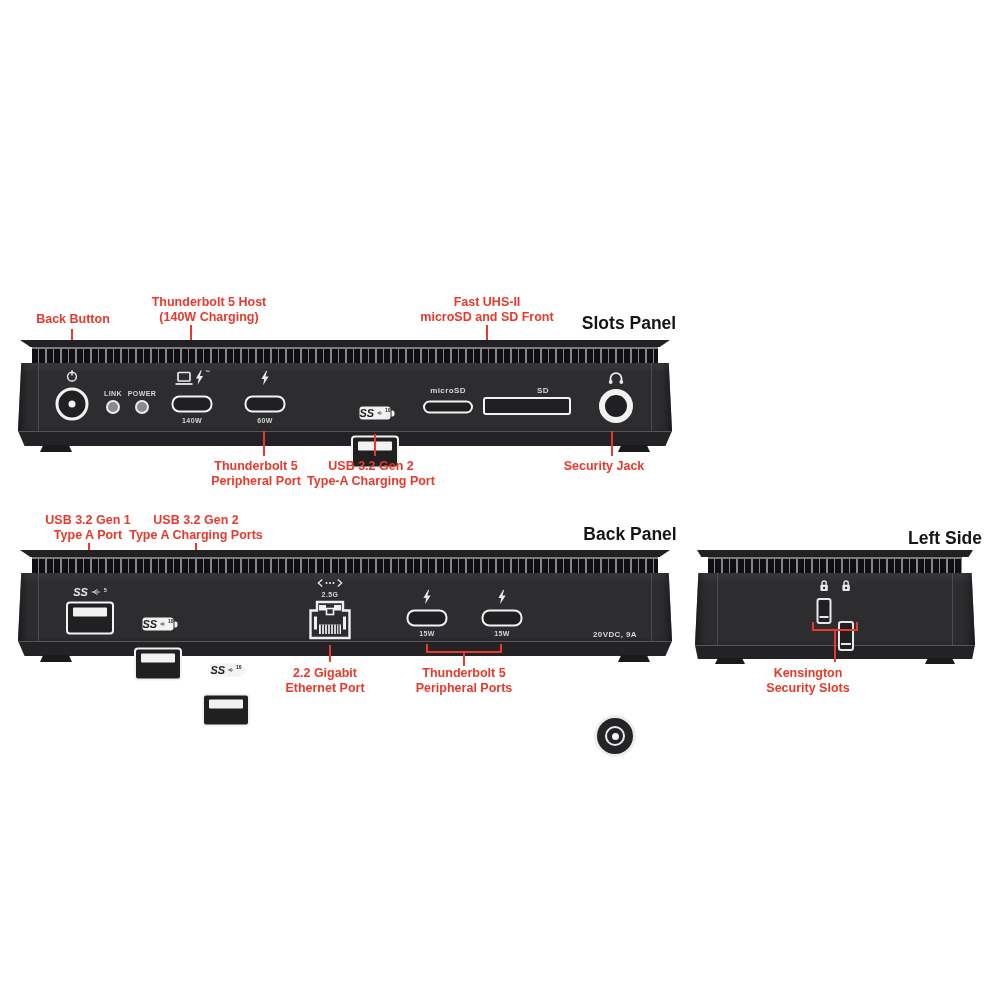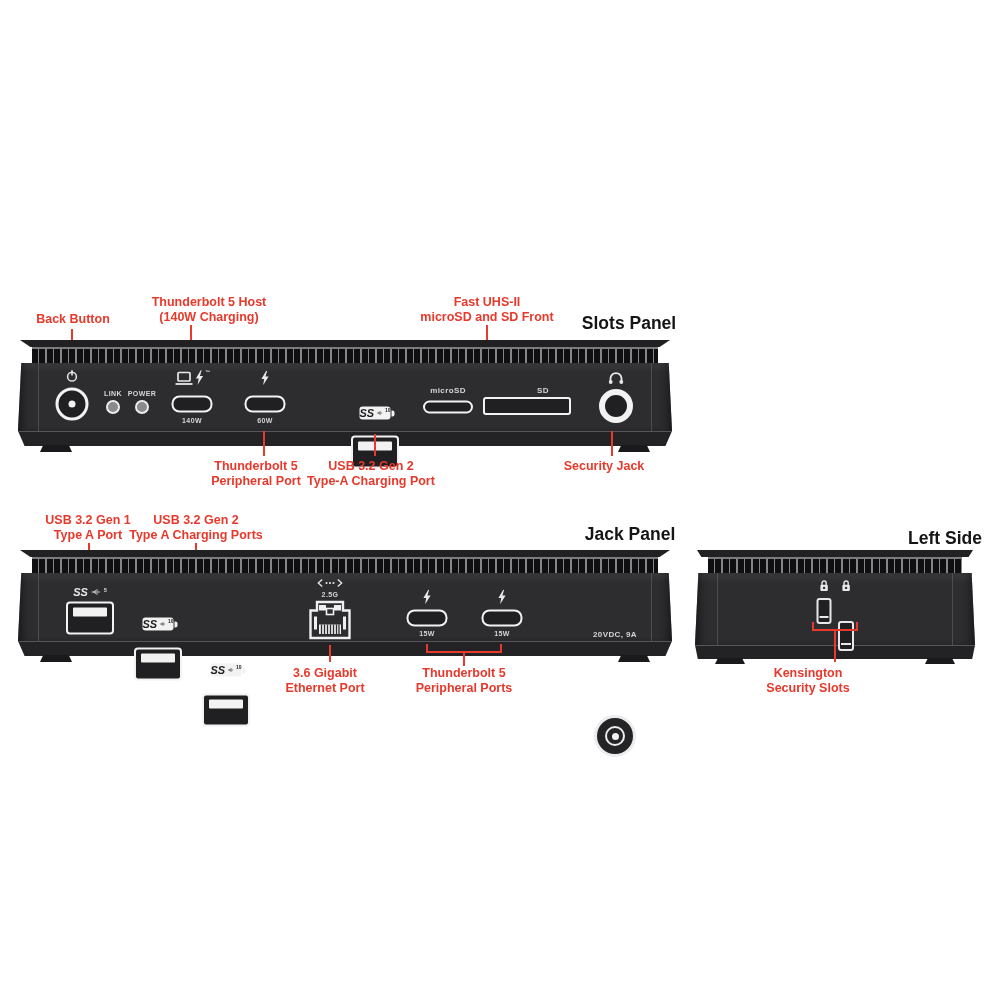--- a/index.html
+++ b/index.html
@@ -165,21 +165,21 @@
 
   <div class="vline" style="left:263px;top:431px;height:25px"></div>
   <div class="vline" style="left:374px;top:434px;height:22px"></div>
   <div class="vline" style="left:611px;top:431px;height:25px"></div>
   <div class="cx callout" style="left:256px;top:459px">Thunderbolt 5
 Peripheral Port</div>
   <div class="cx callout" style="left:371px;top:459px">USB 3.2 Gen 2
 Type-A Charging Port</div>
   <div class="cx callout" style="left:604px;top:459px">Security Jack</div>
 
-  <div class="cx heading" style="left:630px;top:524px">Jack Panel</div>
+  <div class="cx heading" style="left:630px;top:524px">Back Panel</div>
   <div class="cx callout" style="left:88px;top:513px">USB 3.2 Gen 1
 Type A Port</div>
   <div class="cx callout" style="left:196px;top:513px">USB 3.2 Gen 2
 Type A Charging Ports</div>
 
   <div class="vline" style="left:88px;top:543px;height:42px"></div>
   <div class="vline" style="left:195px;top:543px;height:35px"></div>
   <div class="hline" style="left:157px;top:578px;width:77px"></div>
   <div class="vline" style="left:157px;top:578px;height:9px"></div>
   <div class="vline" style="left:232px;top:578px;height:9px"></div>
@@ -260,21 +260,21 @@
 
     <div class="abs barrel" style="left:597px;top:61px"></div>
     <div class="abs plabel big" style="left:597px;top:84px">20VDC, 9A</div>
   </div>
 
   <div class="vline" style="left:329px;top:645px;height:17px"></div>
   <div class="hline" style="left:426px;top:651px;width:76px"></div>
   <div class="vline" style="left:426px;top:644px;height:8px"></div>
   <div class="vline" style="left:500px;top:644px;height:8px"></div>
   <div class="vline" style="left:463px;top:651px;height:15px"></div>
-  <div class="cx callout" style="left:325px;top:666px">3.6 Gigabit
+  <div class="cx callout" style="left:325px;top:666px">2.2 Gigabit
 Ethernet Port</div>
   <div class="cx callout" style="left:464px;top:666px">Thunderbolt 5
 Peripheral Ports</div>
 
   <div class="cx heading" style="left:945px;top:528px">Left Side</div>
 
   <div class="dock" style="left:695px;top:550px;width:280px;height:114px">
     <div class="rim" style="left:2px;top:0;width:276px;height:7px"></div>
     <div class="vent" style="left:13px;top:7px;width:254px;height:16px"></div>
     <div class="bodyp" style="left:0;top:23px;width:280px;height:72px;-webkit-clip-path:polygon(1.2% 0,98.8% 0,100% 100%,0 100%);clip-path:polygon(1.2% 0,98.8% 0,100% 100%,0 100%)"></div>

